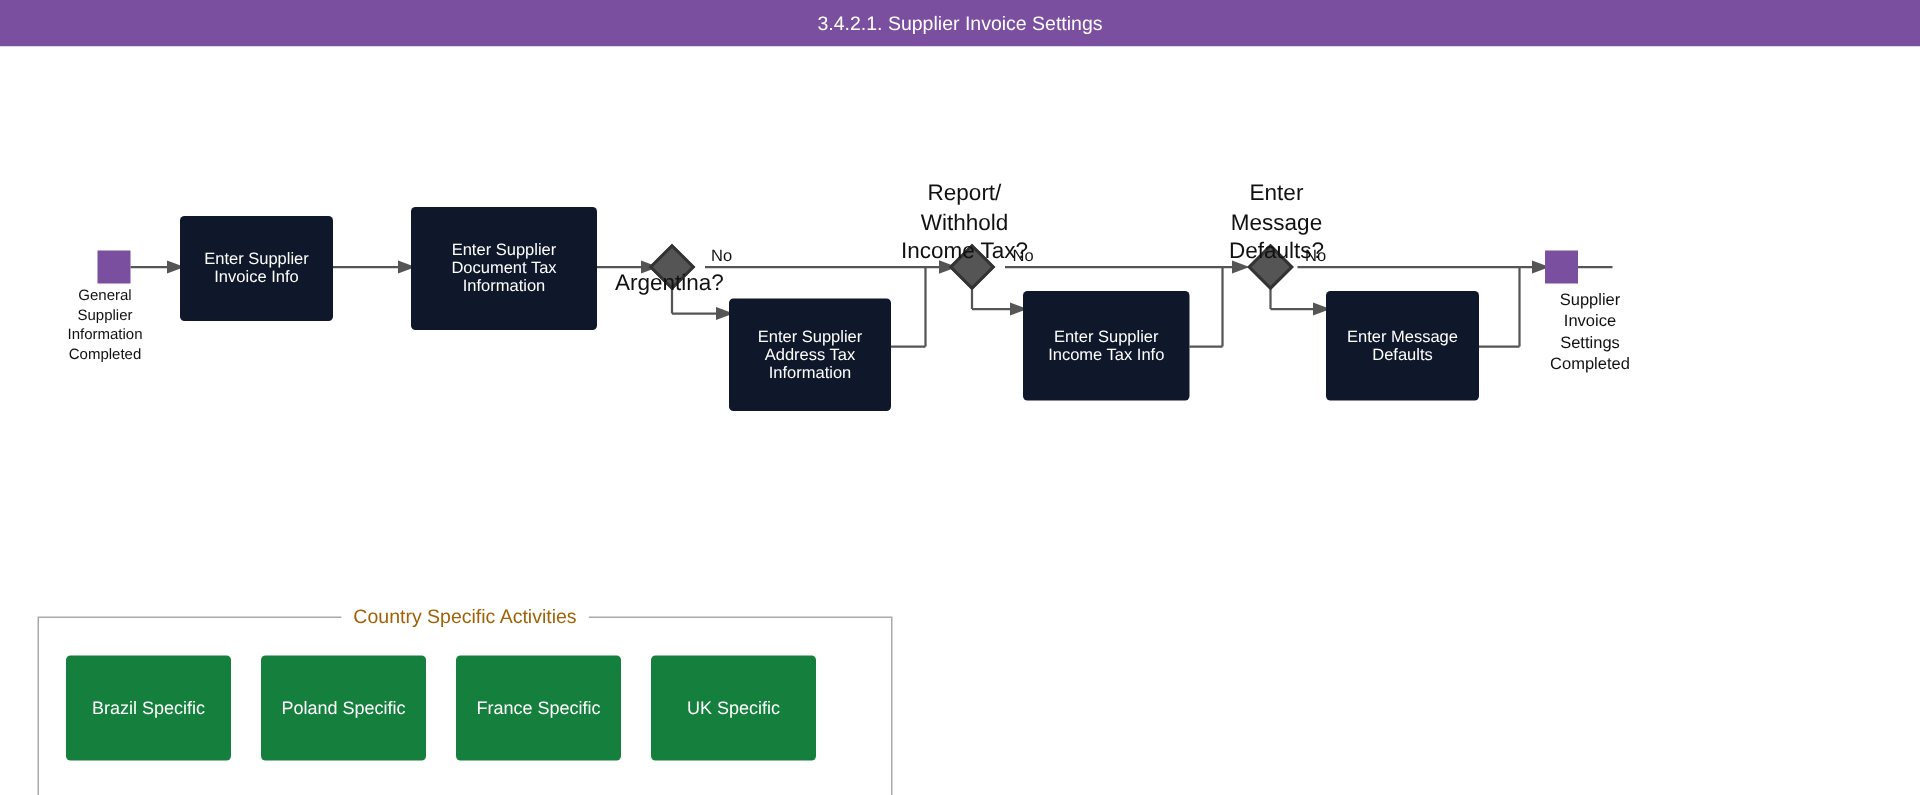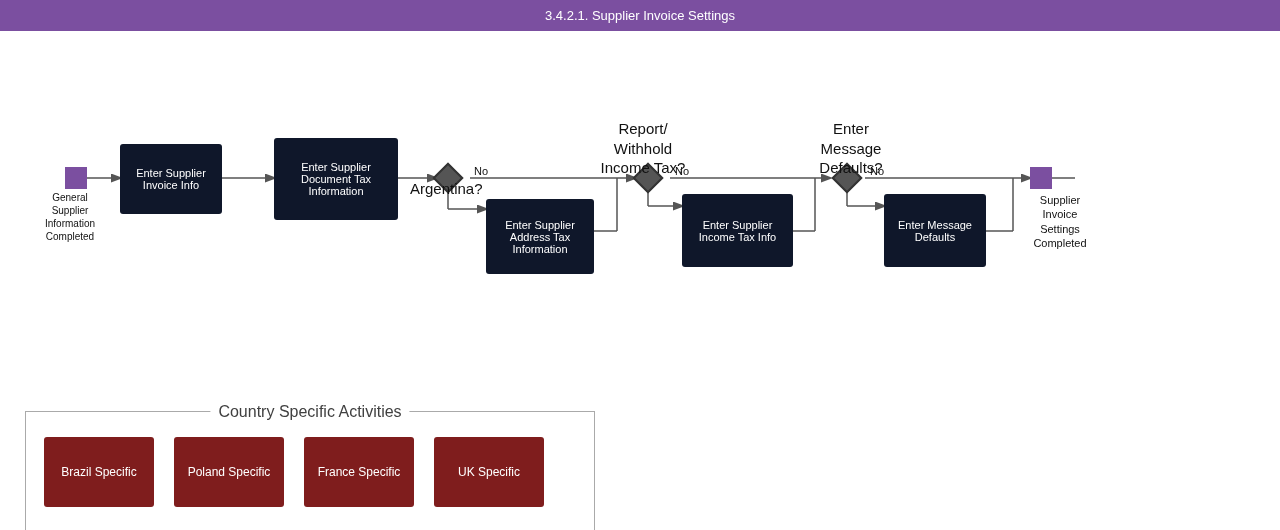--- a/index.html
+++ b/index.html
@@ -114,27 +114,27 @@
       height: 140px;
     }
 
     .country-title {
       position: absolute;
       top: -9px;
       left: 50%;
       transform: translateX(-50%);
       background: #fff;
       padding: 0 8px;
-      font-size: 16px;
-      color: #404040;
+      font-size: 13px;
+      color: #a16207;
     }
 
     .country-btn {
       position: absolute;
-      background: #7f1d1d;
+      background: #15803d;
       color: white;
       font-size: 12px;
       text-align: center;
       border-radius: 3px;
       display: flex;
       align-items: center;
       justify-content: center;
       width: 110px;
       height: 70px;
       top: 25px;

